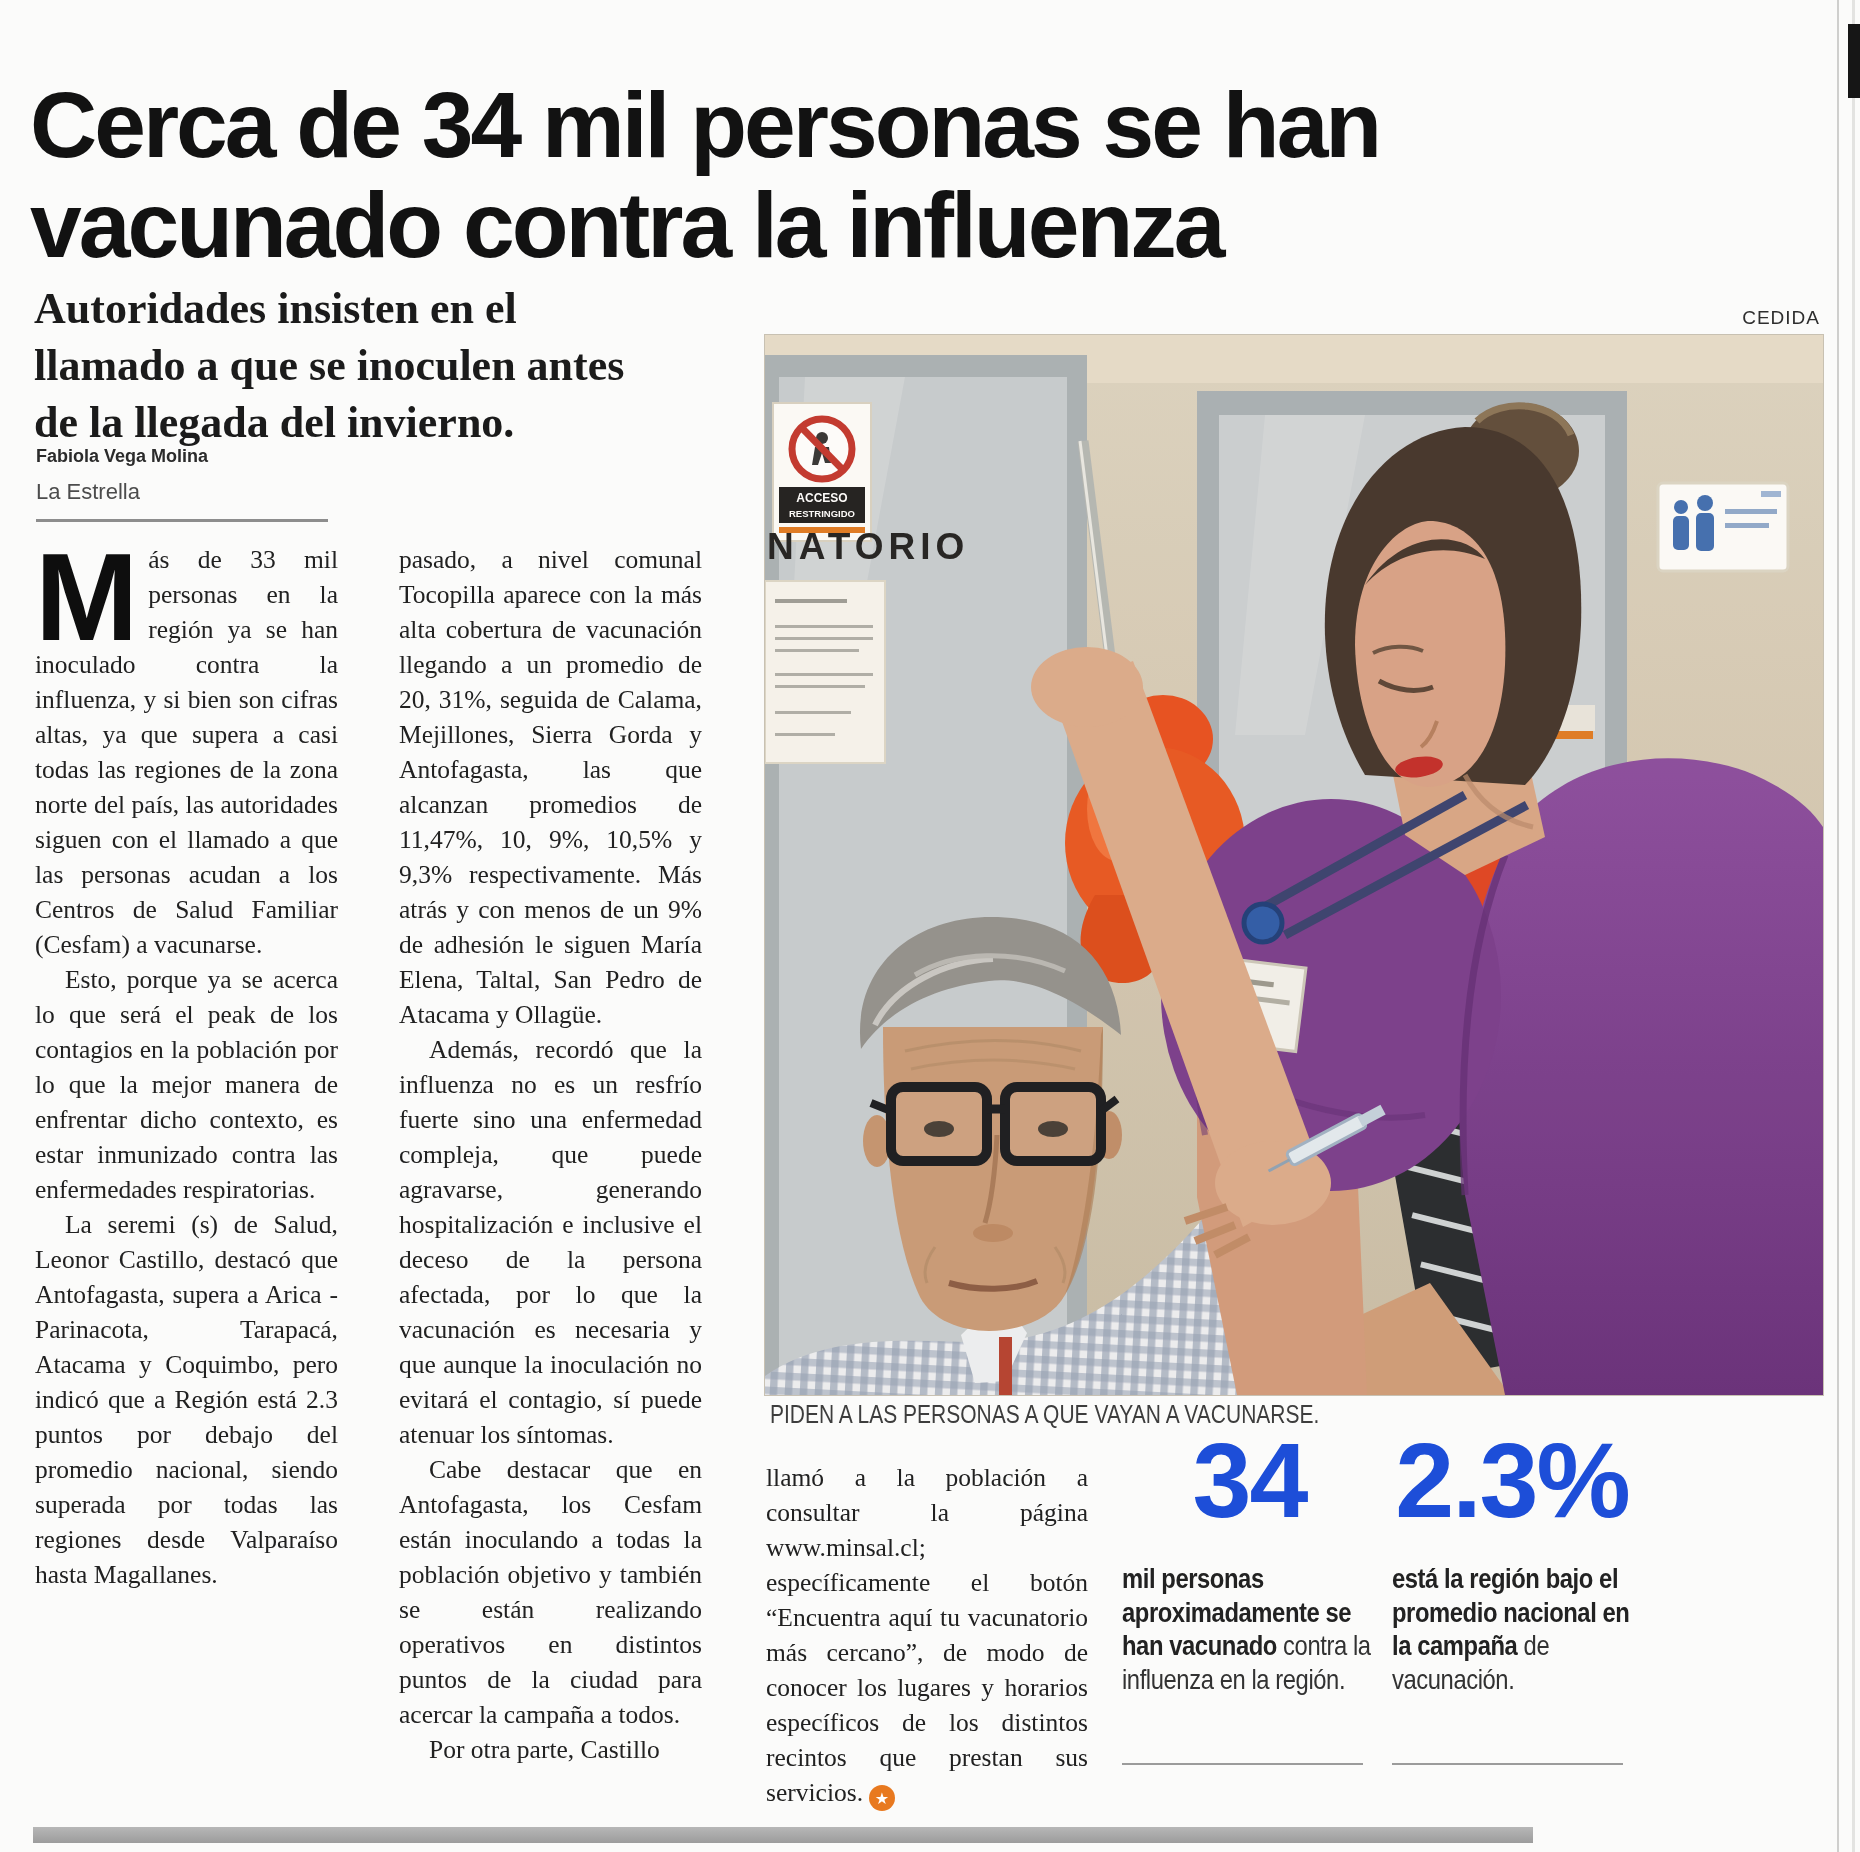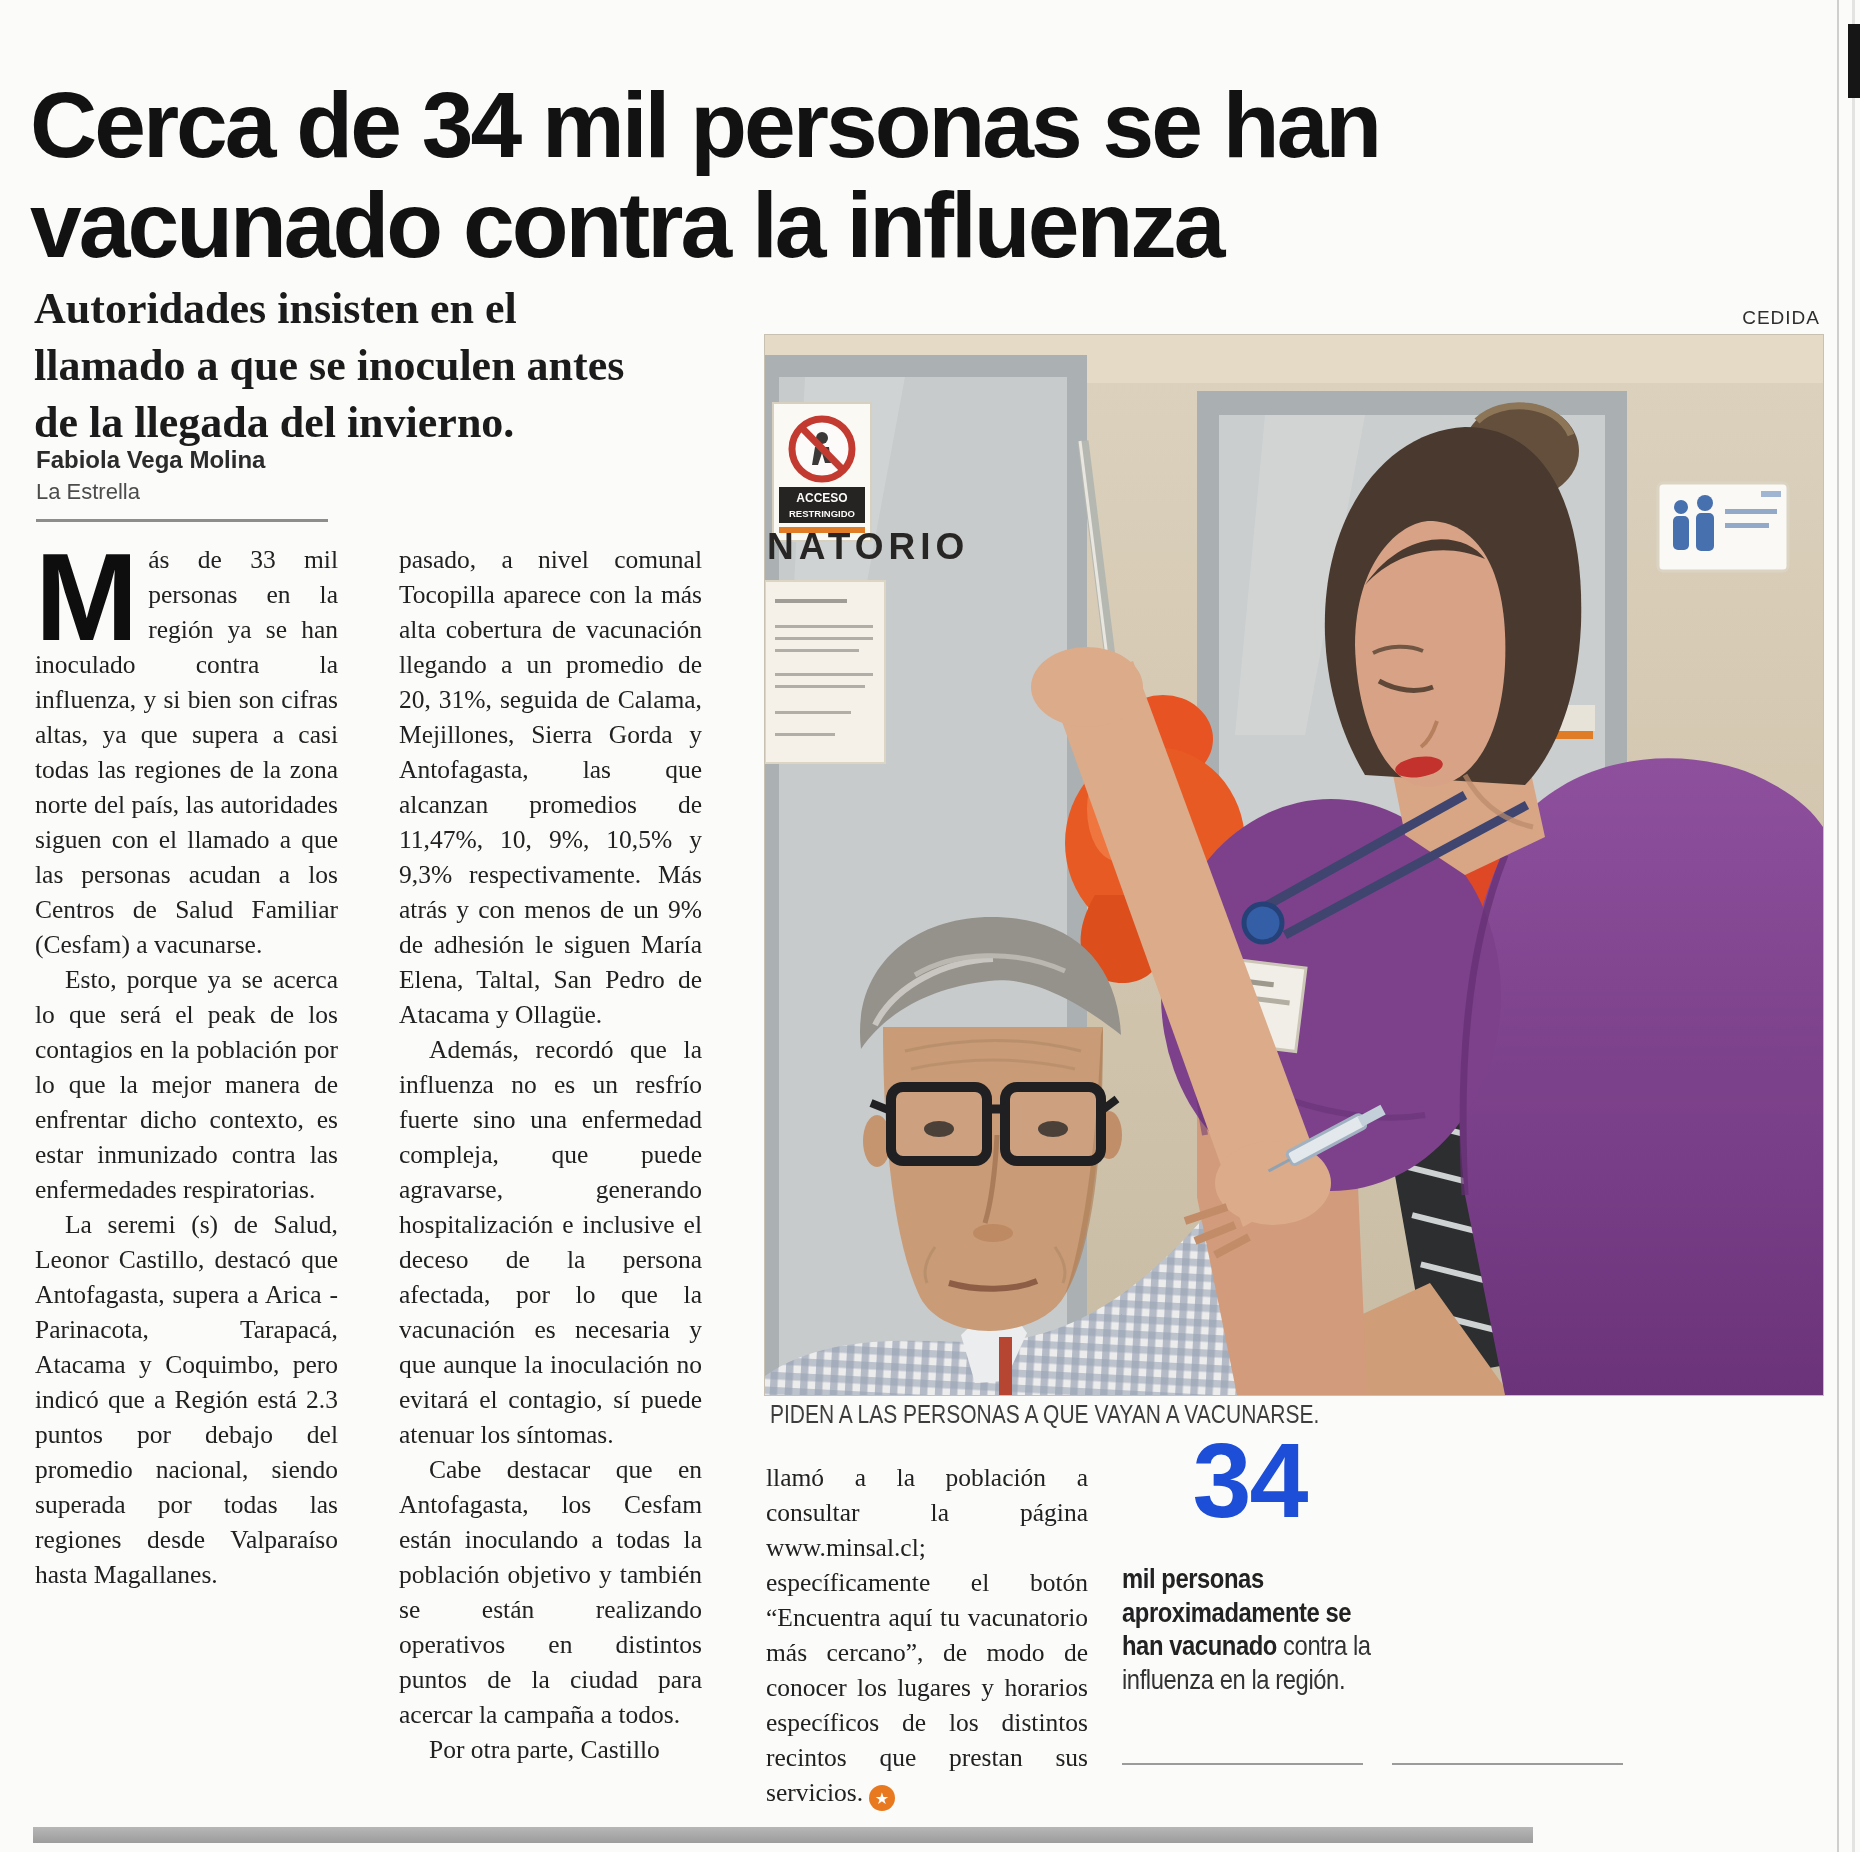--- a/index.html
+++ b/index.html
@@ -15,21 +15,21 @@
     font-size:93px; line-height:1.07; letter-spacing:-3px; color:#121212;
   }
   .deck {
     position:absolute; left:34px; top:280px; width:640px;
     font-family:"Liberation Serif", serif; font-weight:700;
     font-size:44px; line-height:1.3; color:#1b1b1b;
   }
   .byline-author {
     position:absolute; left:36px; top:446px;
     font-family:"Liberation Sans", sans-serif; font-weight:700;
-    font-size:24px; color:#2b2b2b;
+    font-size:18px; color:#2b2b2b;
   }
   .byline-pub {
     position:absolute; left:36px; top:479px;
     font-family:"Liberation Sans", sans-serif; font-size:22px; color:#4c4c4c;
   }
   .byline-rule { position:absolute; left:36px; top:519px; width:292px; height:3px; background:#8d8d8d; }
 
   
   .col {
     position:absolute; top:542px; width:303px; height:1272px; overflow:hidden;
@@ -323,20 +323,27 @@
 
   <div class="caption">PIDEN A LAS PERSONAS A QUE VAYAN A VACUNARSE.</div>
 
   <div class="stat stat-1">
     <div class="stat-num">34</div>
     <div class="stat-text">
       <span class="b">mil personas aproximadamente se han vacunado</span>
       <span class="r">contra la influenza en la región.</span>
     </div>
   </div>
+  <div class="stat stat-2">
+    <div class="stat-num">2.3%</div>
+    <div class="stat-text">
+      <span class="b">está la región bajo el promedio nacional en la campaña</span>
+      <span class="r">de vacunación.</span>
+    </div>
+  </div>
   <div class="stat-rule stat-rule-1"></div>
   <div class="stat-rule stat-rule-2"></div>
 
   <div class="bottom-bar"></div>
   <div class="gutter-line-1"></div>
   <div class="gutter-line-2"></div>
   <div class="next-page-ink"></div>
 
 </div>
 

